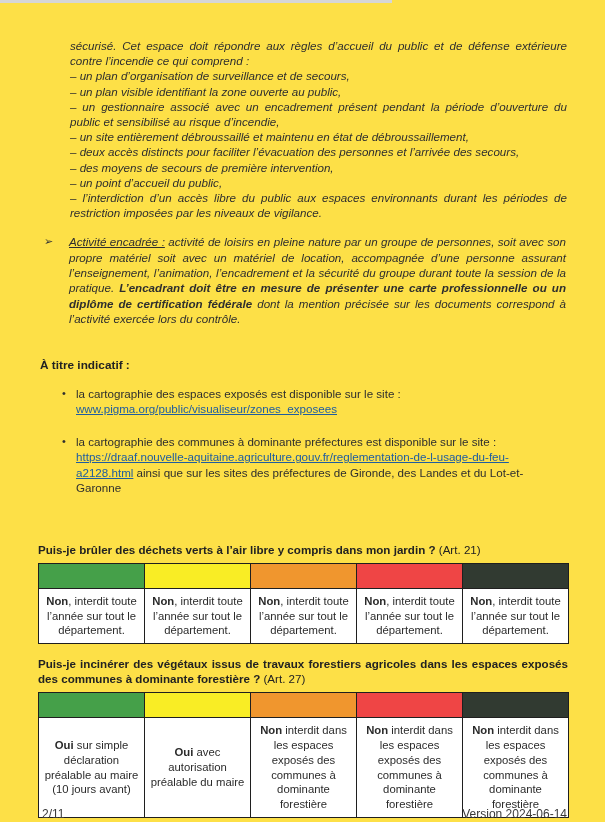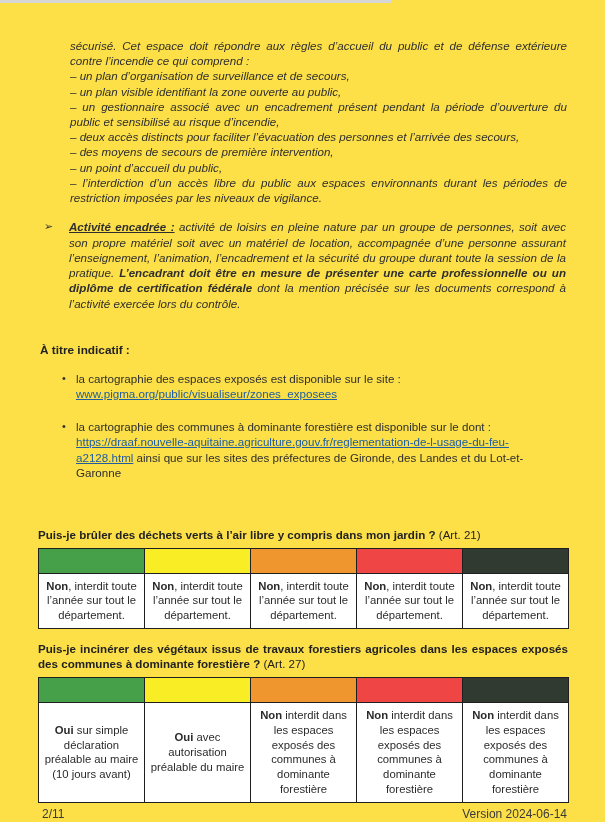--- a/index.html
+++ b/index.html
@@ -11,21 +11,21 @@
   .content{position:absolute;top:38px;left:35px;width:538px;}
 
   
   .intro{margin-left:35px;width:497px;font-style:italic;font-size:11.6px;line-height:15.2px;}
   .intro p{margin:0;text-align:justify;}
 
   
   .activity{display:flex;margin-top:14px;font-style:italic;font-size:11.6px;line-height:15.3px;}
   .activity .marker{flex:none;width:25px;margin-left:9px;font-style:normal;font-size:11px;color:#333;}
   .activity .text{margin:0;width:497px;text-align:justify;}
-  .activity .term{font-weight:bold;text-decoration:underline;}
+  .activity .term{font-weight:normal;text-decoration:underline;}
   .activity .boldseg{font-weight:bold;}
 
   
   .indicatif{margin-top:32px;margin-left:5px;font-size:11.6px;line-height:15.5px;}
   .indicatif h3{margin:0 0 12px 0;font-size:11.8px;color:#222;}
   .bullet-item{display:flex;margin-bottom:17px;}
   .bullet-item .dot{flex:none;width:14px;margin-left:22px;font-size:11px;}
   .bullet-item p{margin:0;width:468px;overflow-wrap:break-word;}
   a.link{color:#1f5da0;text-decoration:underline;cursor:pointer;}
 
@@ -51,20 +51,21 @@
 <div class="page">
   <div class="artifact-top"></div>
 
   <div class="content">
 
     <section class="intro">
       <p>sécurisé. Cet espace doit répondre aux règles d’accueil du public et de défense extérieure contre l’incendie ce qui comprend :</p>
       <p>– un plan d’organisation de surveillance et de secours,</p>
       <p>– un plan visible identifiant la zone ouverte au public,</p>
       <p>– un gestionnaire associé avec un encadrement présent pendant la période d’ouverture du public et sensibilisé au risque d’incendie,</p>
+      <p>– un site entièrement débroussaillé et maintenu en état de débroussaillement,</p>
       <p>– deux accès distincts pour faciliter l’évacuation des personnes et l’arrivée des secours,</p>
       <p>– des moyens de secours de première intervention,</p>
       <p>– un point d’accueil du public,</p>
       <p>– l’interdiction d’un accès libre du public aux espaces environnants durant les périodes de restriction imposées par les niveaux de vigilance.</p>
     </section>
 
     <section class="activity">
       <span class="marker">➢</span>
       <p class="text"><span class="term">Activité encadrée :</span><span> activité de loisirs en pleine nature par un groupe de personnes, soit avec son propre matériel soit avec un matériel de location, accompagnée d’une personne assurant l’enseignement, l’animation, l’encadrement et la sécurité du groupe durant toute la session de la pratique. </span><span class="boldseg">L’encadrant doit être en mesure de présenter une carte professionnelle ou un diplôme de certification fédérale</span><span> dont la mention précisée sur les documents correspond à l’activité exercée lors du contrôle.</span></p>
     </section>
@@ -73,21 +74,21 @@
       <h3>À titre indicatif :</h3>
 
       <div class="bullet-item">
         <span class="dot">•</span>
         <p><span>la cartographie des espaces exposés est disponible sur le site :</span><br>
           <a class="link">www.pigma.org/public/visualiseur/zones_exposees</a><span></span></p>
       </div>
 
       <div class="bullet-item">
         <span class="dot">•</span>
-        <p><span>la cartographie des communes à dominante forestière est disponible sur le dont :</span><br>
+        <p><span>la cartographie des communes à dominante préfectures est disponible sur le site :</span><br>
           <a class="link">https://draaf.nouvelle-aquitaine.agriculture.gouv.fr/reglementation-de-l-usage-du-feu-a2128.html</a><span> ainsi que sur les sites des préfectures de Gironde, des Landes et du Lot-et-Garonne</span></p>
       </div>
     </section>
 
     <section class="table-block tb1">
       <p class="t-title"><span class="bold-part">Puis-je brûler des déchets verts à l’air libre y compris dans mon jardin ? </span><span>(Art. 21)</span></p>
       <table class="vtable">
         <tbody>
             <tr class="swatch-row">
           <td style="background-color: rgb(69, 160, 73);"></td>

